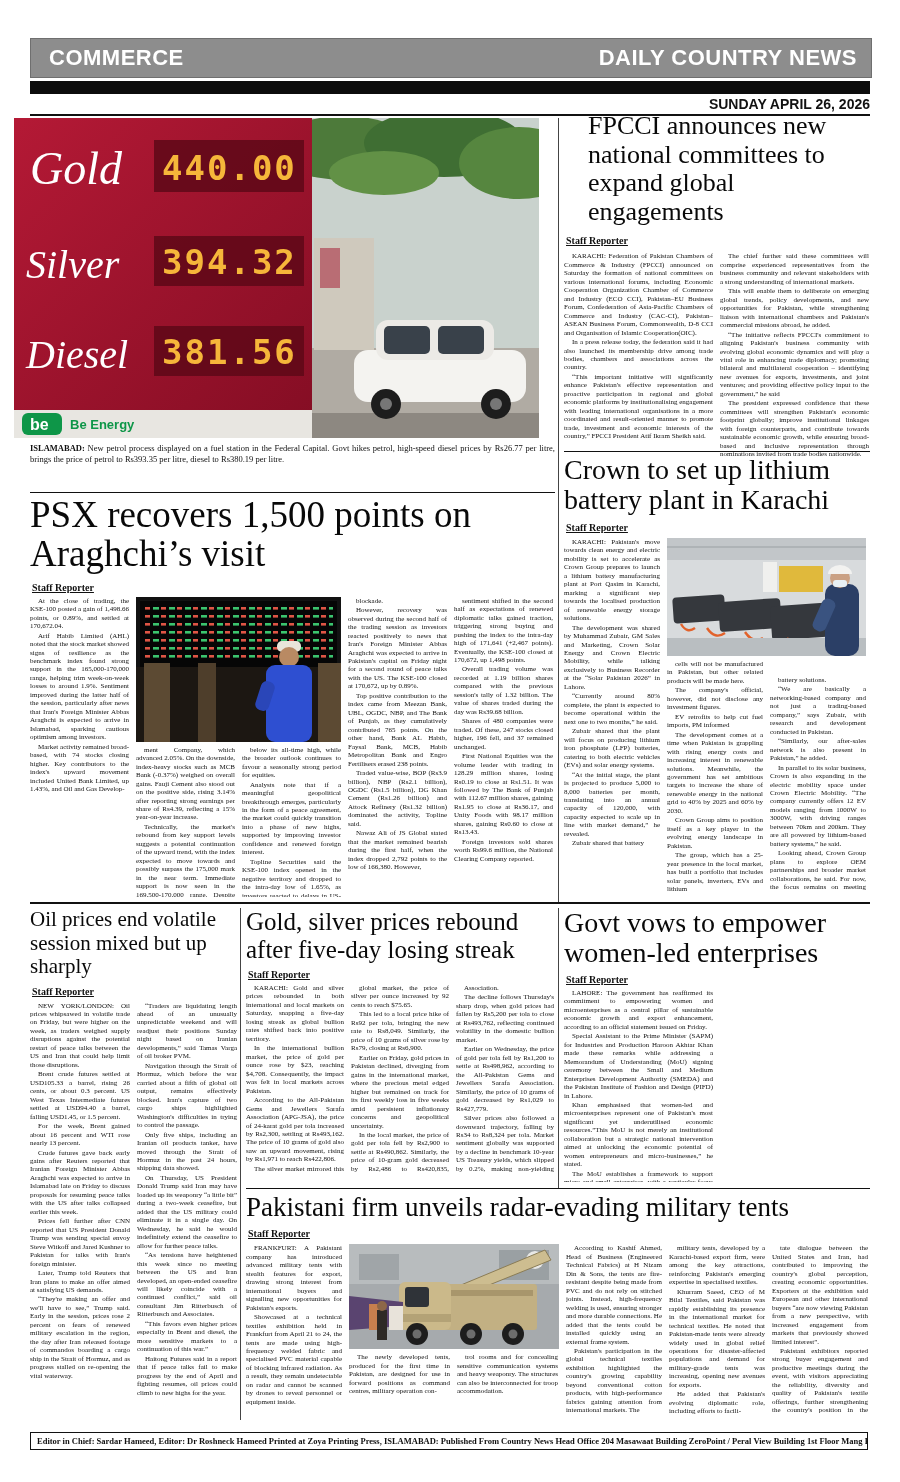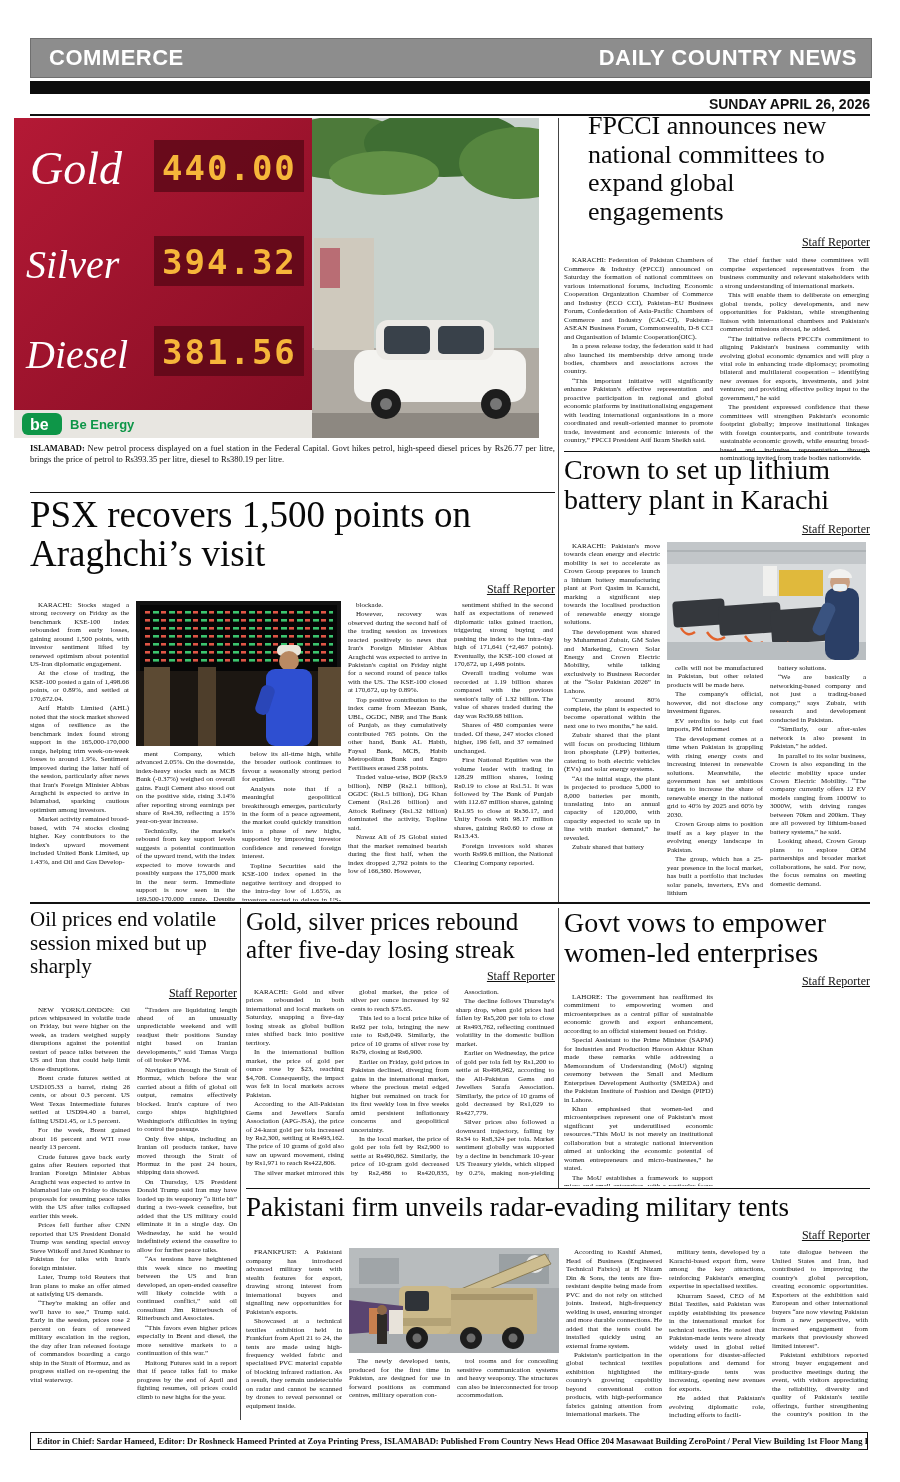--- a/index.html
+++ b/index.html
@@ -10,21 +10,21 @@
             border:1px solid #6f6f6f;display:flex;align-items:center;justify-content:space-between;
             font-family:"Liberation Sans",sans-serif;font-weight:bold;color:#fff;}
   .masthead .sec{font-size:22px;margin-left:18px;letter-spacing:.5px;}
   .masthead .paper{font-size:22px;margin-right:14px;letter-spacing:.5px;}
   .blackbar{position:absolute;left:30px;top:81px;width:840px;height:13px;background:#0c0c0c;}
   .daterow{position:absolute;left:30px;top:96px;width:840px;text-align:right;
            font-family:"Liberation Sans",sans-serif;font-weight:bold;font-size:14px;}
   .hr{position:absolute;background:#111;}
   
   .headline{font-family:"Liberation Serif",serif;font-weight:400;color:#090909;}
-  .byline{font-size:12px;font-weight:normal;text-decoration:underline;margin:0;text-align:right;}
+  .byline{font-size:10px;font-weight:bold;text-decoration:underline;margin:0;}
   .body{display:flex;gap:7px;text-align:justify;font-size:7px;line-height:1.21;overflow:hidden;}
   .body p{margin:0 0 1px 0;text-indent:8px;}
   .col{overflow:hidden;}
   .photo{background:#ccc;overflow:hidden;}
   .photo svg{display:block;}
   .caption{font-size:8.5px;line-height:1.25;text-align:justify;}
   .caption b{font-weight:bold;}
   .vrule{position:absolute;width:1px;background:#444;}
   .footerbox{position:absolute;left:30px;top:1432px;width:838px;border:1.5px solid #111;
              font-size:8.5px;font-weight:bold;padding:3px 6px;box-sizing:border-box;white-space:nowrap;overflow:hidden;}
@@ -97,21 +97,20 @@
     <b>ISLAMABAD:</b>
     <span>New petrol process displayed on a fuel station in the Federal Capital. Govt hikes petrol, high-speed diesel prices by Rs26.77 per litre, brings the price of petrol to Rs393.35 per litre, diesel to Rs380.19 per litre.</span>
   </div>
   <div class="hr" style="left:30px;top:492px;width:525px;height:1px;"></div>
 
   <div style="position:absolute;left:30px;top:496px;width:525px;">
     <div class="headline" style="font-size:37px;line-height:1.05;">PSX recovers 1,500 points on Araghchi’s visit</div>
     <p class="byline" style="margin:8px 0 4px 2px;">Staff Reporter</p>
     <div class="body" style="height:300px;">
       <div class="col" style="width:99px;flex:none;">
-          <p>KARACHI: Stocks staged a strong recovery on Friday as the benchmark KSE-100 index rebounded from early losses, gaining around 1,500 points, with investor sentiment lifted by renewed optimism about potential US-Iran diplomatic engagement.</p>
           <p>At the close of trading, the KSE-100 posted a gain of 1,498.66 points, or 0.89%, and settled at 170,672.04.</p>
           <p>Arif Habib Limited (AHL) noted that the stock market showed signs of resilience as the benchmark index found strong support in the 165,000-170,000 range, helping trim week-on-week losses to around 1.9%. Sentiment improved during the latter half of the session, particularly after news that Iran's Foreign Minister Abbas Araghchi is expected to arrive in Islamabad, sparking cautious optimism among investors.</p>
           <p>Market activity remained broad-based, with 74 stocks closing higher. Key contributors to the index's upward movement included United Bank Limited, up 1.43%, and Oil and Gas Develop-</p>
         </div>
       <div style="width:205px;flex:none;">
         <div class="photo" style="width:205px;height:145px;margin-bottom:4px;">
           <svg width="205" height="145" viewBox="0 0 205 145">
             <defs>
               <pattern id="tick" width="16" height="8" patternUnits="userSpaceOnUse">
                 <rect x="1" y="2" width="6" height="2.6" fill="#3bc56e"></rect>
@@ -226,21 +225,21 @@
         </div>
         <div class="body" style="height:233px;">
           <div class="col" style="width:96px;flex:none;">
               <p>cells will not be manufactured in Pakistan, but other related products will be made here.</p>
               <p>The company's official, however, did not disclose any investment figures.</p>
               <p>EV retrofits to help cut fuel imports, PM informed</p>
               <p>The development comes at a time when Pakistan is grappling with rising energy costs and increasing interest in renewable solutions. Meanwhile, the government has set ambitious targets to increase the share of renewable energy in the national grid to 40% by 2025 and 60% by 2030.</p>
               <p>Crown Group aims to position itself as a key player in the evolving energy landscape in Pakistan.</p>
               <p>The group, which has a 25-year presence in the local market, has built a portfolio that includes solar panels, inverters, EVs and lithium</p>
             </div>
-          <div class="col" style="width:96px;flex:none;">
+          <div class="col" style="width:96px;flex:none;margin-top:16px;">
               <p>battery solutions.</p>
               <p>“We are basically a networking-based company and not just a trading-based company,” says Zubair, with research and development conducted in Pakistan.</p>
               <p>“Similarly, our after-sales network is also present in Pakistan,” he added.</p>
               <p>In parallel to its solar business, Crown is also expanding in the electric mobility space under Crown Electric Mobility. “The company currently offers 12 EV models ranging from 1000W to 3000W, with driving ranges between 70km and 200km. They are all powered by lithium-based battery systems,” he said.</p>
               <p>Looking ahead, Crown Group plans to explore OEM partnerships and broader market collaborations, he said. For now, the focus remains on meeting domestic demand.</p>
             </div>
         </div>
       </div>
     </div>
   </div>

